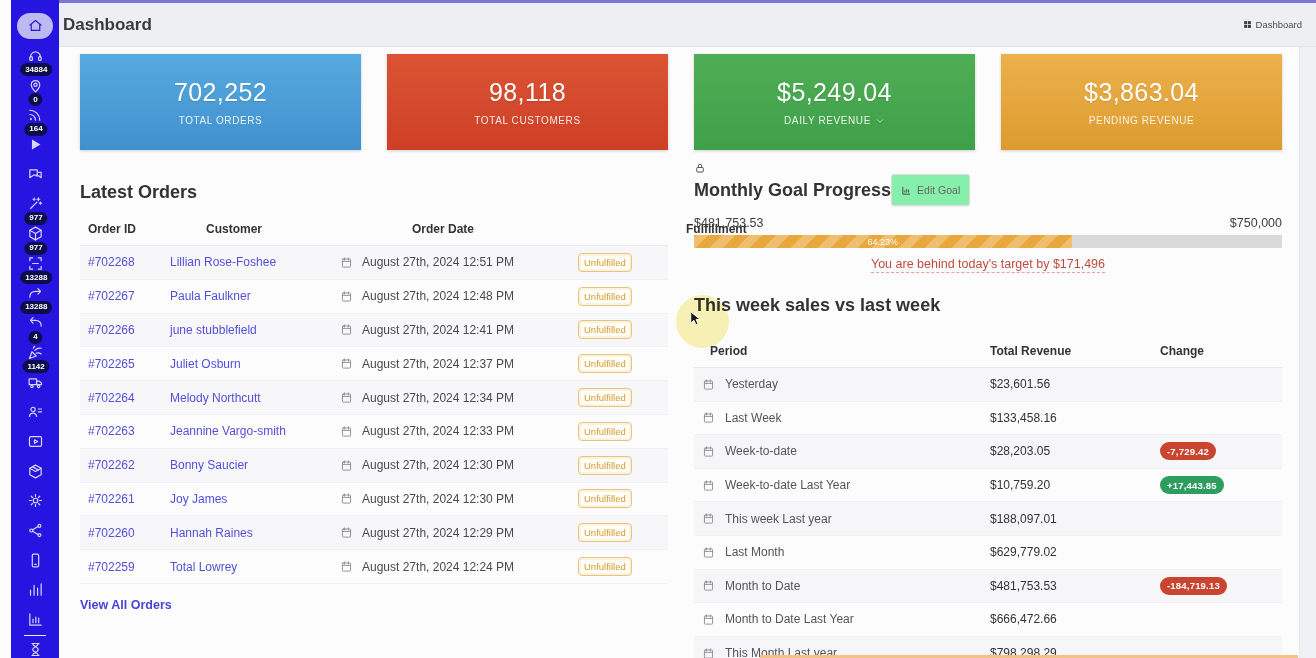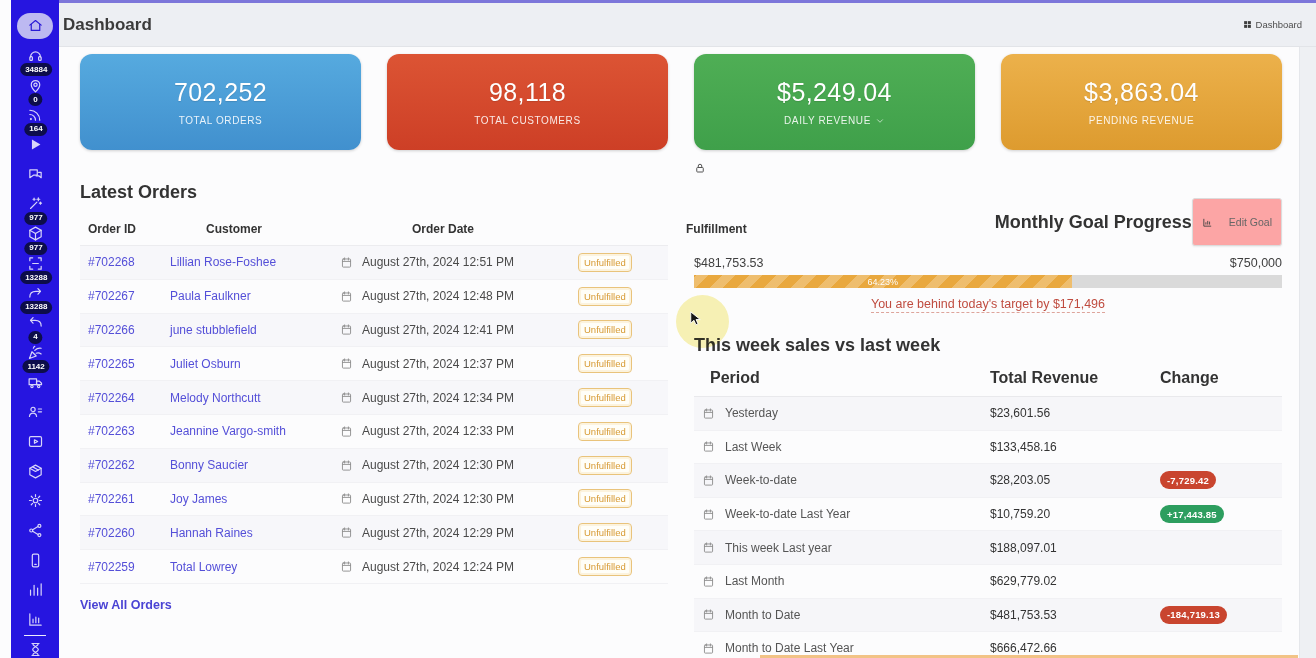--- a/index.html
+++ b/index.html
@@ -32,21 +32,21 @@
   .header-title { font-size:17px; font-weight:600; color:#3b3b3b; }
   .breadcrumb { display:flex; align-items:center; gap:4px; font-size:9.5px; color:#4e4e4e; cursor:pointer; }
   .breadcrumb svg { width:9px; height:9px; color:#3d3d3d; }
 
   
   .scroll-gutter { position:absolute; right:0; top:47px; width:17px; bottom:0; background:#eef0f3;
                    border-left:1px solid #e5e7eb; }
 
   
   .cards { position:absolute; left:80px; top:54px; display:flex; gap:26px; z-index:1; }
-  .card { width:281px; height:96px; border-radius:12px; display:flex; flex-direction:column;
+  .card { width:281px; height:96px; border-radius:0; display:flex; flex-direction:column;
           align-items:center; justify-content:center; color:#fff; box-shadow:0 1px 3px rgba(0,0,0,.18); }
   .card-value { font-size:25px; font-weight:400; letter-spacing:.4px;
                 text-shadow:0 1px 1px rgba(0,0,0,.12); }
   .card-label { margin-top:8px; font-size:10px; letter-spacing:.6px; color:rgba(255,255,255,.88);
                 display:flex; align-items:center; gap:4px; }
   .card-label svg { width:10px; height:10px; }
 
   
   .orders { position:absolute; left:80px; top:181px; width:588px; }
   .section-title { font-size:18px; font-weight:700; color:#333; margin:0; line-height:22px; }
@@ -62,37 +62,37 @@
   .order-date svg, .period-cell svg { width:13px; height:13px; color:#8e8e8e; flex:0 0 auto; }
   .status-badge { display:inline-block; font-size:9.5px; color:#d79a33; border:1px solid #e9c37b;
                   border-radius:4px; padding:3px 5px; background:#fffef8;
                   box-shadow:inset 0 0 0 2px #fcf3de; }
   .view-all { display:inline-block; margin-top:14px; font-size:12.5px; font-weight:700; color:#4a43d4;
               text-decoration:none; cursor:pointer; }
 
   
   .rightpanel { position:absolute; left:694px; top:162px; width:588px; }
   .lock-row svg { width:12px; height:12px; color:#555; }
-  .goal-titlerow { display:flex; align-items:center; justify-content:flex-end; margin-top:24px; }
-  .edit-btn { display:flex; align-items:center; gap:16px; background:#fca5a5; border:1px solid #dcdcdc;
-              border-radius:3px; padding:17px 9px; font-size:10.5px; color:#666; cursor:pointer;
+  .goal-titlerow { display:flex; align-items:center; justify-content:flex-start; margin-top:0; }
+  .edit-btn { display:flex; align-items:center; gap:5px; background:#86efac; border:1px solid #dcdcdc;
+              border-radius:3px; padding:9px 9px; font-size:10.5px; color:#666; cursor:pointer;
               box-shadow:0 1px 2px rgba(0,0,0,.07); }
   .edit-btn svg { width:11px; height:11px; color:#444; }
   .goal-values { display:flex; justify-content:space-between; font-size:12.5px; color:#3f3f3f;
                  margin-top:10px; }
   .progress { margin-top:5px; height:13px; background:#dadada; position:relative; overflow:hidden; }
   .progress-fill { height:100%; background-color:#e9a83e;
       background-image:repeating-linear-gradient(-45deg, rgba(255,255,255,.25) 0 9px, transparent 9px 19px);
       display:flex; align-items:center; justify-content:center; }
   .progress-label { font-size:9px; color:#fdfdfd; }
   .goal-warning { text-align:center; margin-top:9px; font-size:12.5px; color:#bf4b3f; }
   .goal-warning span { border-bottom:1px dashed #dda49b; padding-bottom:1px; }
 
   .week-title { margin-top:23px; font-size:18px; font-weight:700; color:#333; line-height:22px; }
-  .week-header { display:grid; grid-template-columns:296px 170px 1fr; margin-top:13px; font-size:16px;
+  .week-header { display:grid; grid-template-columns:296px 170px 1fr; margin-top:28px; font-size:12px;
                  font-weight:700; color:#333; padding-bottom:9px; border-bottom:1px solid #e9e9ec; }
   .week-header > div:first-child { padding-left:16px; }
   .week-row { display:grid; grid-template-columns:296px 170px 1fr; align-items:center; height:33.6px;
               font-size:12px; border-bottom:1px solid #f1f1f4; }
   .week-row:nth-child(odd) { background:#f6f6f9; }
   .period-cell { display:flex; align-items:center; gap:10px; color:#555; padding-left:8px; }
   .revenue-cell { color:#333; }
   .change-badge { display:inline-block; font-size:9.5px; font-weight:700; color:#fff; border-radius:9px;
                   padding:3.5px 7px; letter-spacing:.2px; }
   .change-badge.negative { background:#c9452f; }

